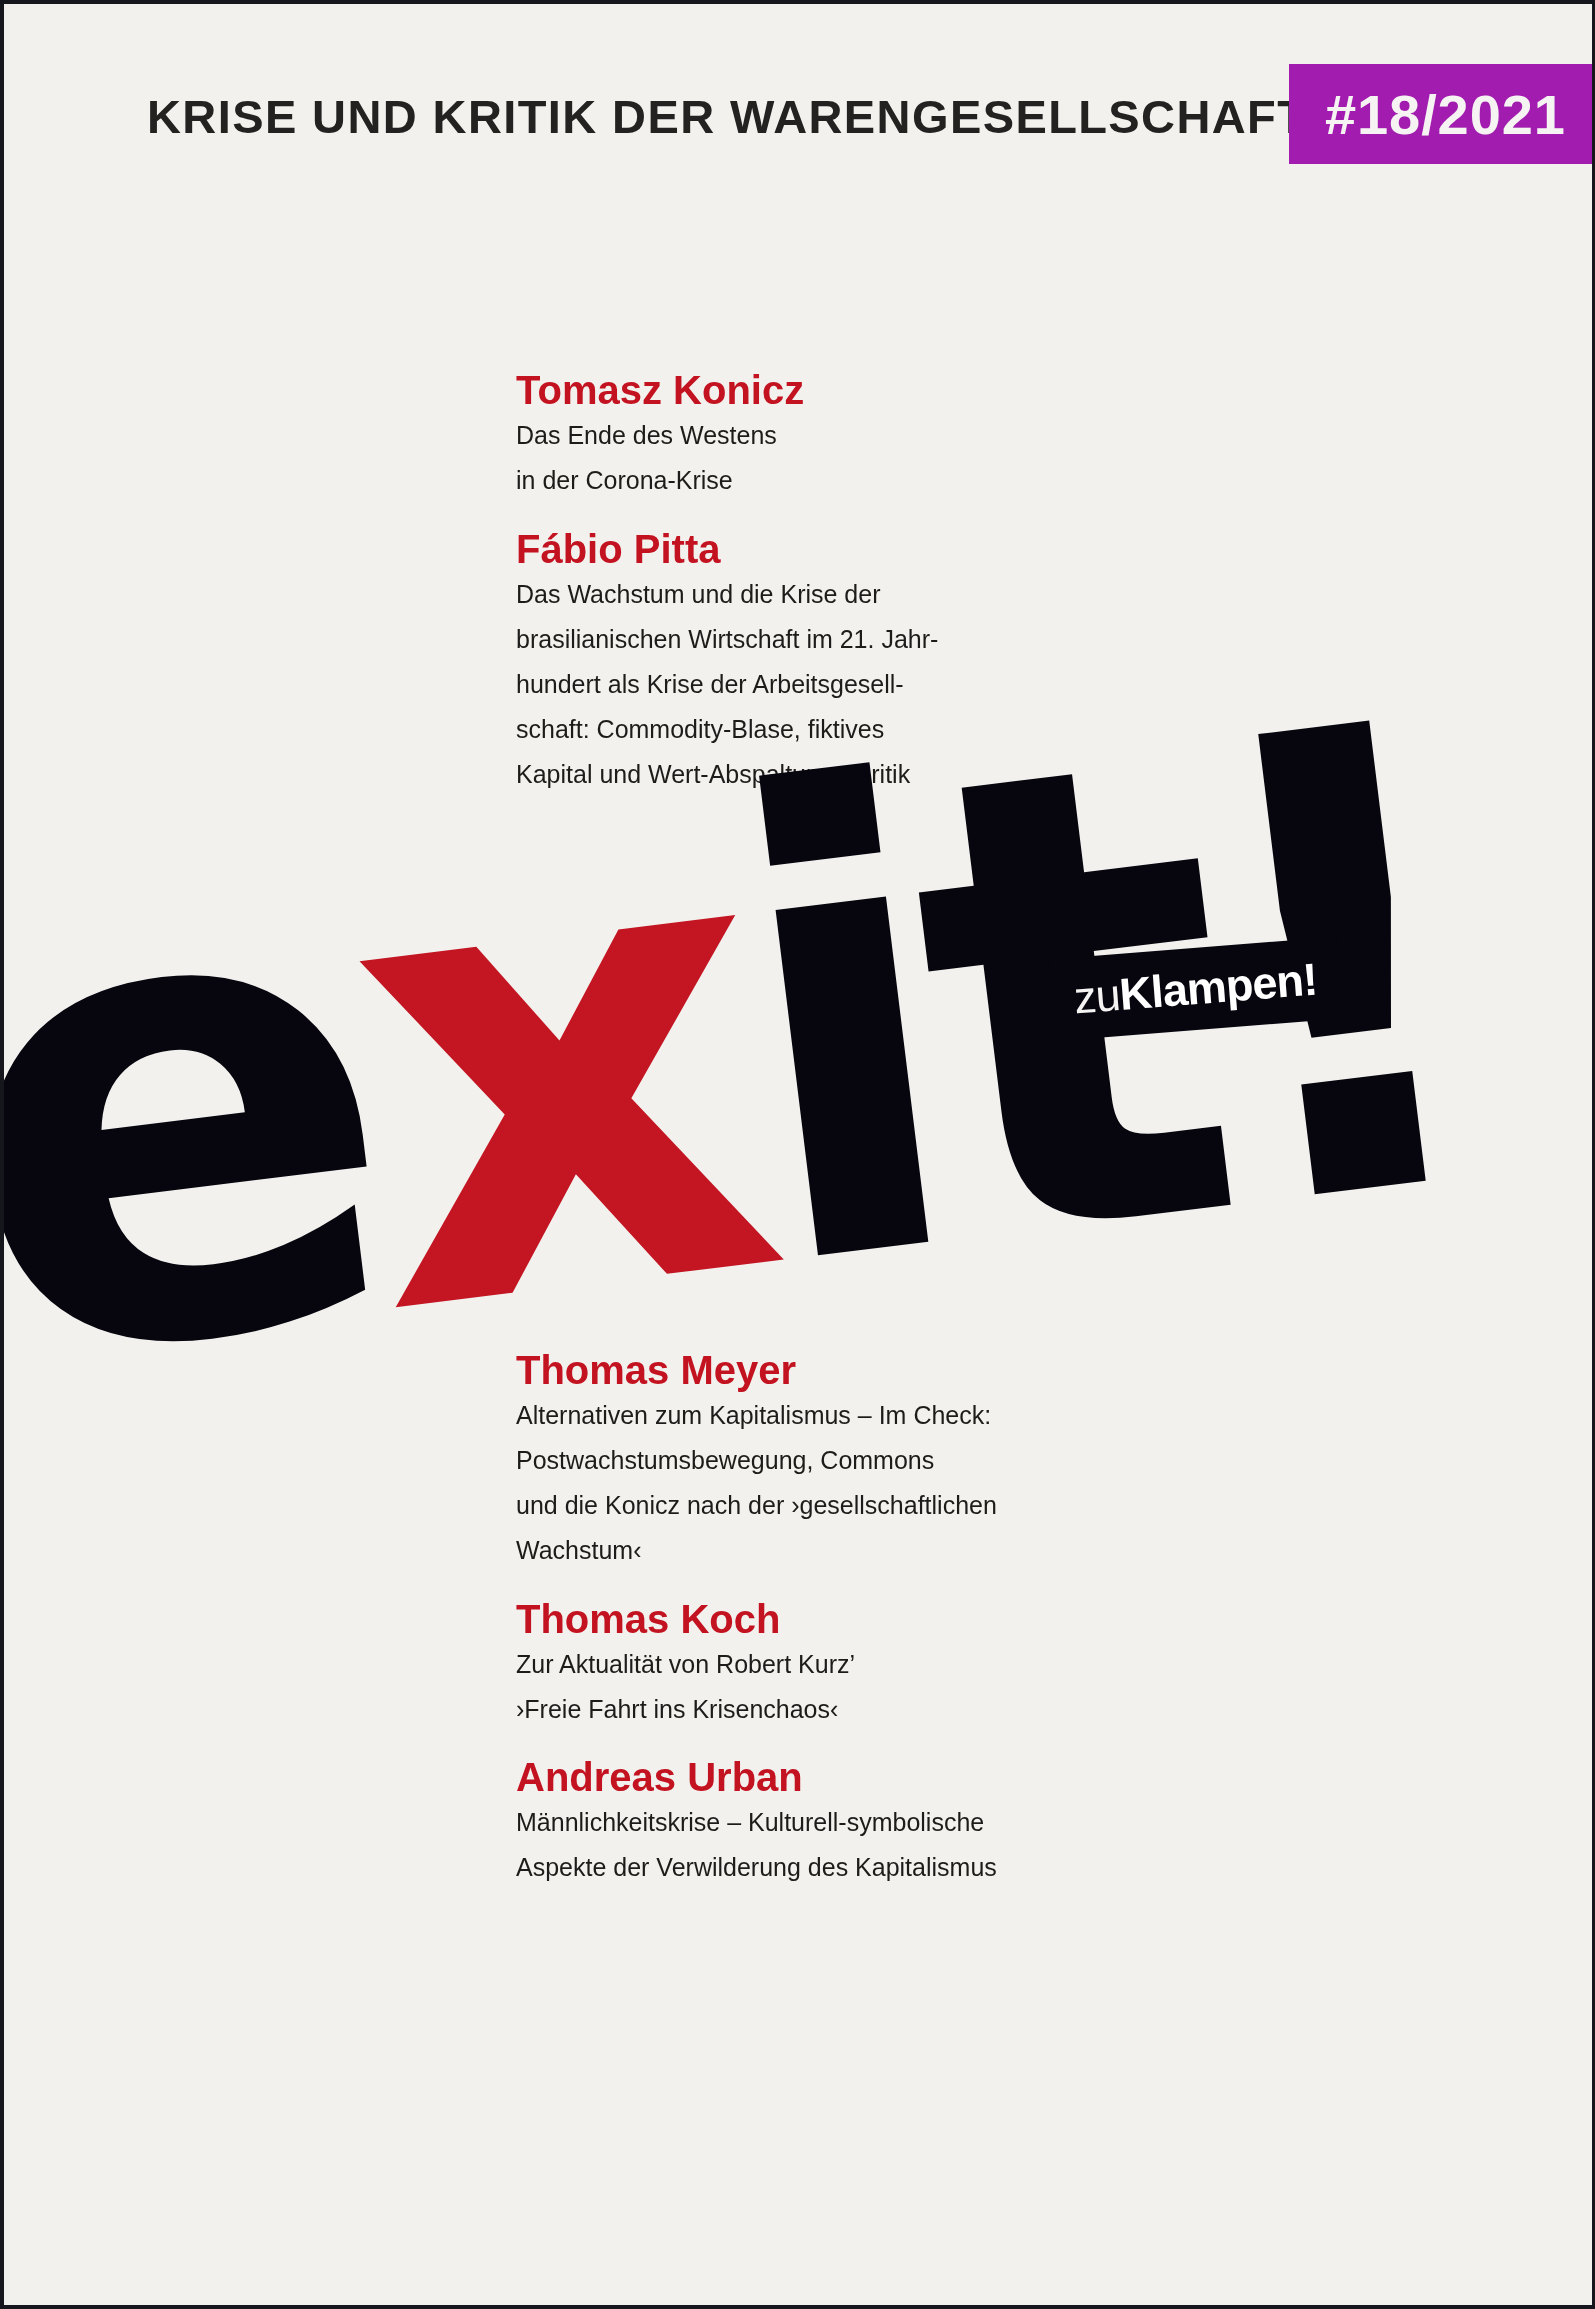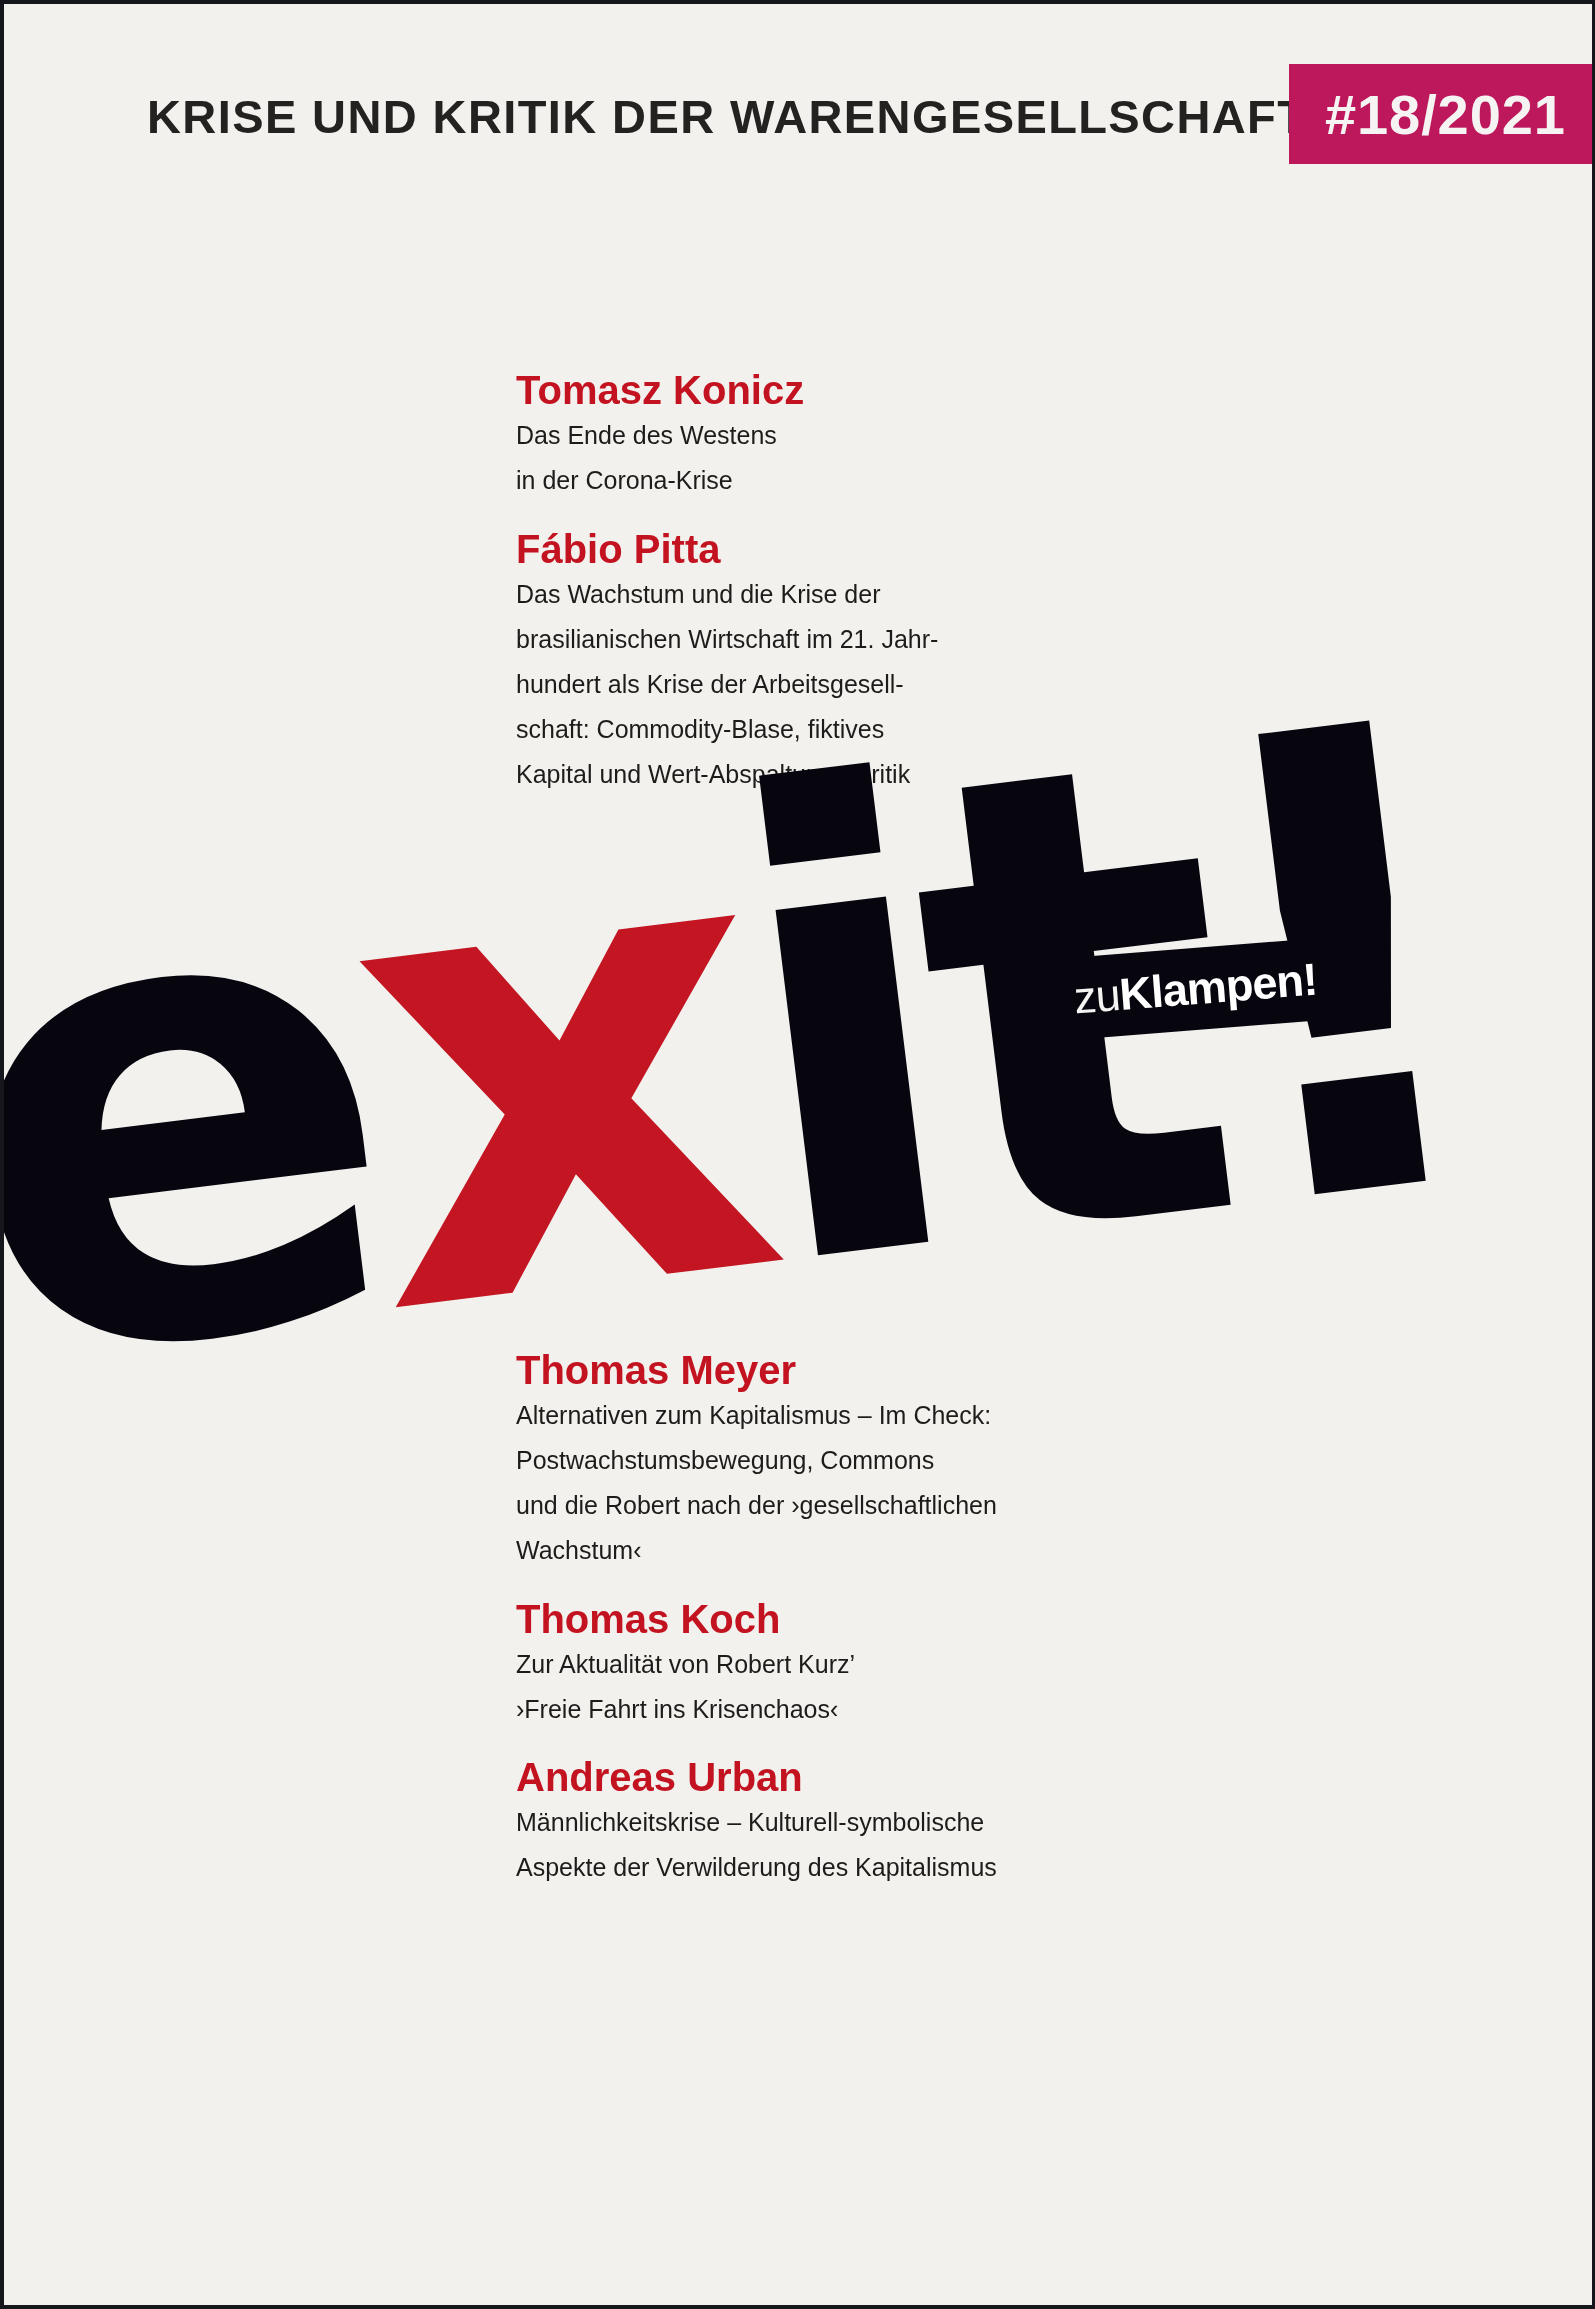--- a/index.html
+++ b/index.html
@@ -24,21 +24,21 @@
     font-size:47px;
     font-weight:bold;
     letter-spacing:1.4px;
     color:#232220;
     white-space:nowrap;
   }
   .issue-box{
     position:absolute;
     left:1285px;top:60px;right:0;
     height:100px;
-    background:#be185d;
+    background:#a21caf;
     display:flex;
     align-items:center;
     padding-left:36px;
     box-sizing:border-box;
   }
   .issue-box .issue-label{
     color:#f5f4f2;
     font-size:56px;
     font-weight:bold;
     letter-spacing:0.9px;
@@ -142,21 +142,21 @@
   <div class="pub-box">
     <span class="pub-zu">zu</span>
       <span class="pub-name">Klampen!</span>
   </div>
 
   <div class="toc toc-lower">
     <div class="toc-block">
       <div class="toc-author">Thomas Meyer</div>
       <div class="toc-line">Alternativen zum Kapitalismus – Im Check:</div>
       <div class="toc-line">Postwachstumsbewegung, Commons</div>
-      <div class="toc-line">und die Robert nach der ›gesellschaftlichen</div>
+      <div class="toc-line">und die Konicz nach der ›gesellschaftlichen</div>
       <div class="toc-line">Wachstum‹</div>
     </div>
     <div class="toc-block">
       <div class="toc-author">Thomas Koch</div>
       <div class="toc-line">Zur Aktualität von Robert Kurz’</div>
       <div class="toc-line">›Freie Fahrt ins Krisenchaos‹</div>
     </div>
     <div class="toc-block">
       <div class="toc-author">Andreas Urban</div>
       <div class="toc-line">Männlichkeitskrise – Kulturell-symbolische</div>

